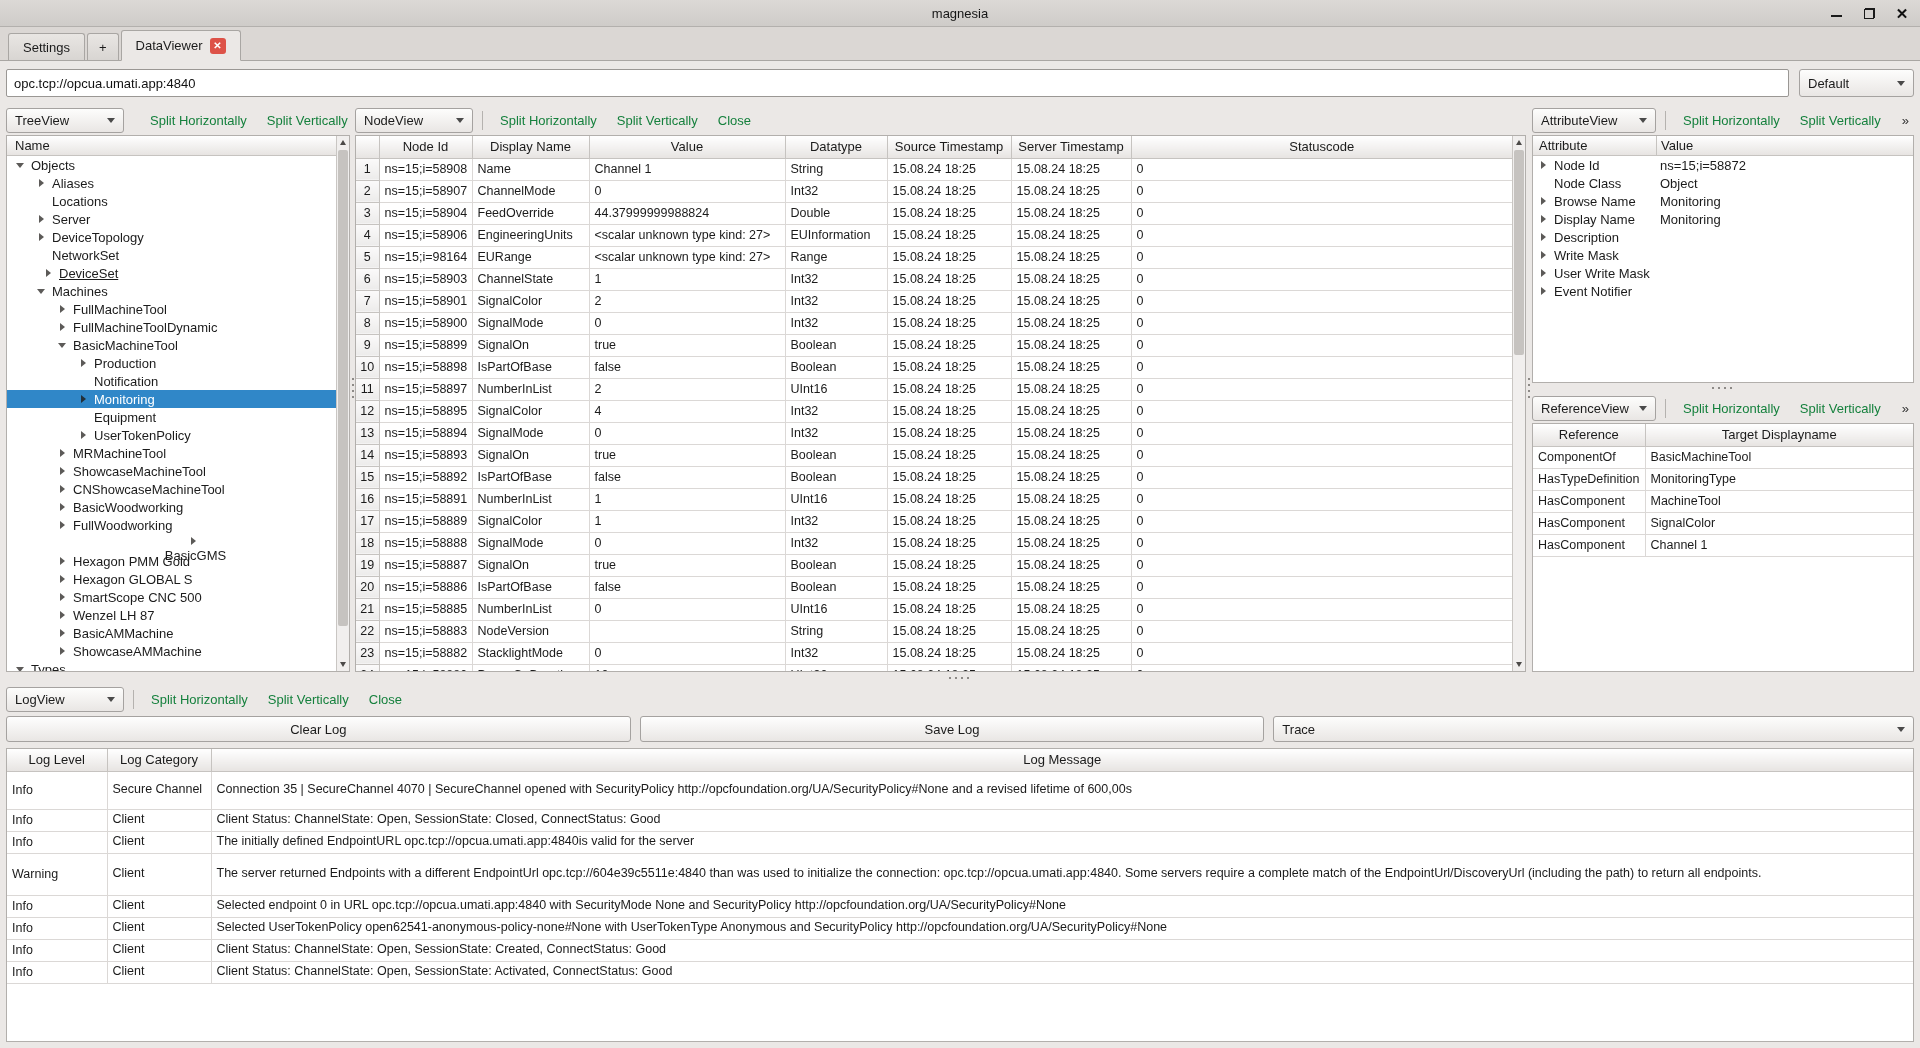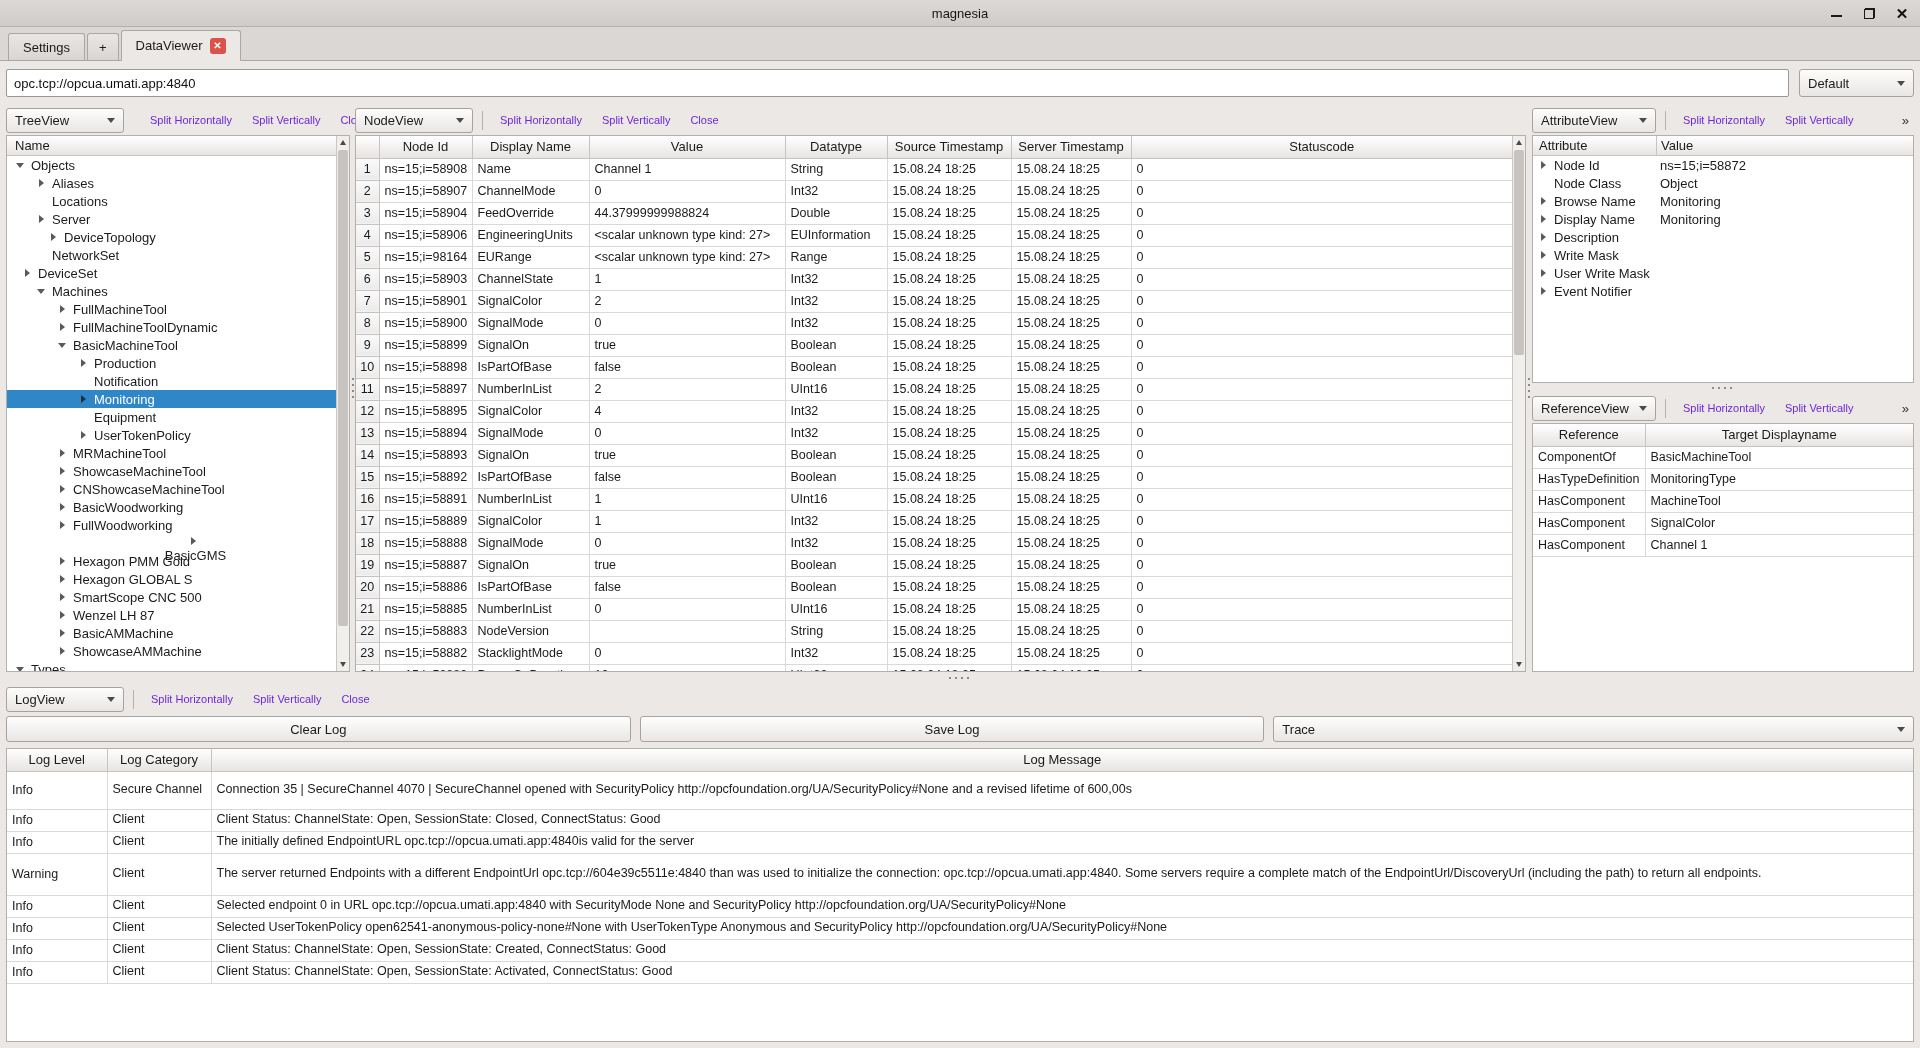--- a/index.html
+++ b/index.html
@@ -41,21 +41,21 @@
   .vsplit { width:5px; display:flex; align-items:center; justify-content:center; }
   .hsplit-sm { height:10px; display:flex; align-items:center; justify-content:center; }
   .hsplitter { height:12px; display:flex; align-items:center; justify-content:center; }
   .dots-v { width:2px; height:22px; background:repeating-linear-gradient(#8d8a87 0 2px, transparent 2px 6px); }
   .dots-h { height:2px; width:22px; background:repeating-linear-gradient(90deg,#8d8a87 0 2px, transparent 2px 6px); }
 
   
   .ptoolbar { height:30px; display:flex; align-items:center; gap:0; flex:0 0 auto; }
   .view-combo { height:25px; min-width:118px; gap:6px; font-size:13px; }
   .tool-sep { width:1px; height:19px; background:#b5b2af; margin:0 7px 0 9px; }
-  .tool-btn { padding:0 10px; font-size:11px; color:#6d28d9; cursor:default; white-space:nowrap; }
+  .tool-btn { padding:0 10px; font-size:13px; color:#15803d; cursor:default; white-space:nowrap; }
   .overflow-btn { margin-left:auto; padding:0 6px; font-size:13px; color:#333; letter-spacing:-1px; }
 
   
   .panel { flex:1; border:1px solid #b2afac; background:#fff; position:relative; overflow:hidden; min-height:0; }
 
   
   .hdr { background:linear-gradient(#ffffff,#e7e4e2); border-bottom:1px solid #c6c3c0; color:#1b1b1b; }
 
   
   .tree-head { height:20px; display:flex; align-items:center; padding-left:8px; font-size:13px; }
@@ -181,31 +181,31 @@
             <div class="tree-row" style="padding-left: 27px;">
               <span class="twisty"></span>
               <span class="tree-label">Locations</span>
             </div>
             <div class="tree-row" style="padding-left: 27px;">
               <span class="twisty">
                 <span class="tw-r"></span>
               </span>
               <span class="tree-label">Server</span>
             </div>
-            <div class="tree-row" style="padding-left: 39px;">
+            <div class="tree-row" style="padding-left: 27px;">
               <span class="twisty">
                 <span class="tw-r"></span>
               </span>
               <span class="tree-label">DeviceTopology</span>
             </div>
             <div class="tree-row" style="padding-left: 27px;">
               <span class="twisty"></span>
               <span class="tree-label">NetworkSet</span>
             </div>
-            <div class="tree-row" style="padding-left: 13px;">
+            <div class="tree-row" style="padding-left: 34px; text-decoration: underline;">
               <span class="twisty">
                 <span class="tw-r"></span>
               </span>
               <span class="tree-label">DeviceSet</span>
             </div>
             <div class="tree-row" style="padding-left: 27px;">
               <span class="twisty">
                 <span class="tw-d"></span>
               </span>
               <span class="tree-label">Machines</span>

